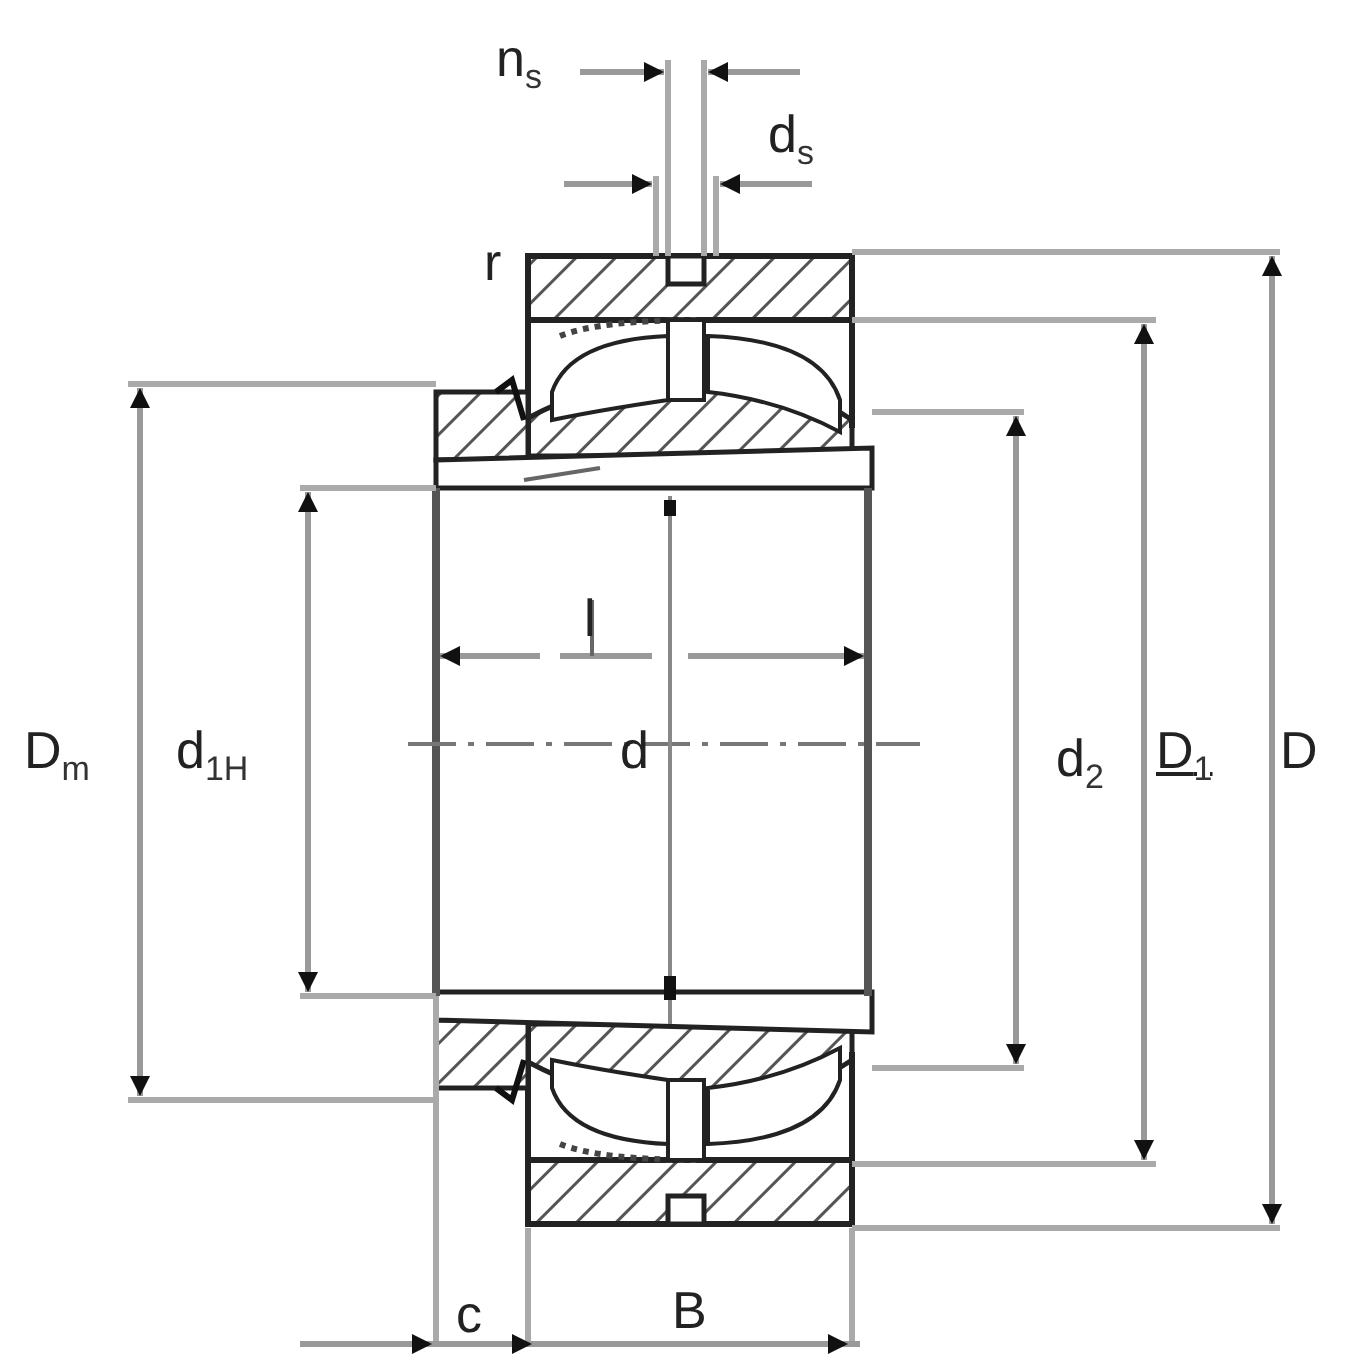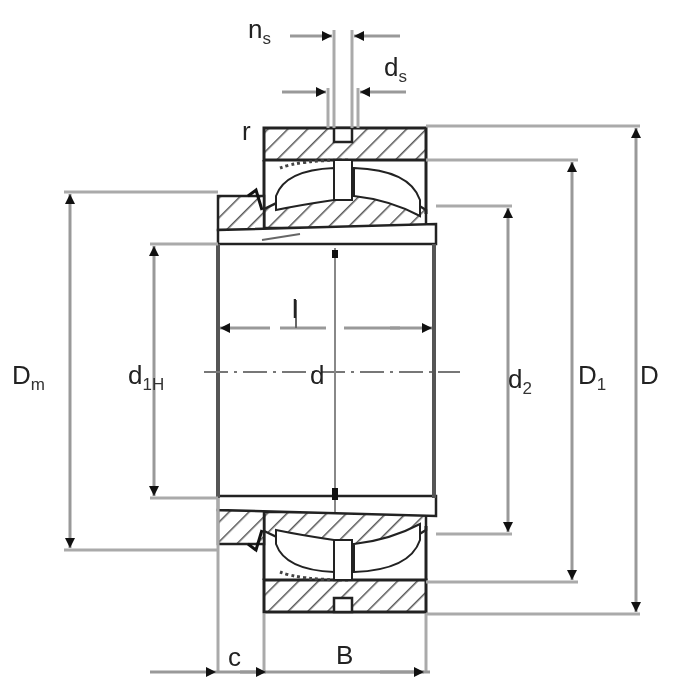--- a/index.html
+++ b/index.html
@@ -115,20 +115,20 @@
     <line x1="406" y1="92" x2="360" y2="92" marker-end="url(#arr)"></line>
     <line x1="335" y1="250" x2="335" y2="258" stroke="#111" stroke-width="6"></line>
     <line x1="335" y1="488" x2="335" y2="500" stroke="#111" stroke-width="6"></line>
   </g>
 </svg>
 
 <div class="lbl" style="left:248px;top:16px;"><span>n</span><sub>s</sub></div>
 <div class="lbl" style="left:384px;top:54px;"><span>d</span><sub>s</sub></div>
 <div class="lbl" style="left:242px;top:118px;"><span>r</span></div>
 <div class="lbl" style="left:12px;top:362px;text-align:right;"><span>D</span><sub>m</sub></div>
-<div class="lbl" style="left:88px;top:362px;margin-left:40px;"><span>d</span><sub>1H</sub></div>
+<div class="lbl" style="left:88px;top:362px;"><span>d</span><sub>1H</sub></div>
 <div class="lbl" style="left:292px;top:296px;"><span>l</span></div>
 <div class="lbl" style="left:310px;top:362px;"><span>d</span></div>
-<div class="lbl" style="left:508px;top:366px;"><span>d</span><sub>2</sub></div>
-<div class="lbl" style="left:578px;top:362px;"><span>D</span><sub>1</sub></div>
+<div class="lbl" style="left:528px;top:366px;"><span>d</span><sub>2</sub></div>
+<div class="lbl" style="left:578px;top:362px;text-decoration:underline;"><span>D</span><sub>1</sub></div>
 <div class="lbl" style="left:640px;top:362px;"><span>D</span></div>
 <div class="lbl" style="left:228px;top:644px;"><span>c</span></div>
 <div class="lbl" style="left:336px;top:642px;"><span>B</span></div>
 
 </body></html>

